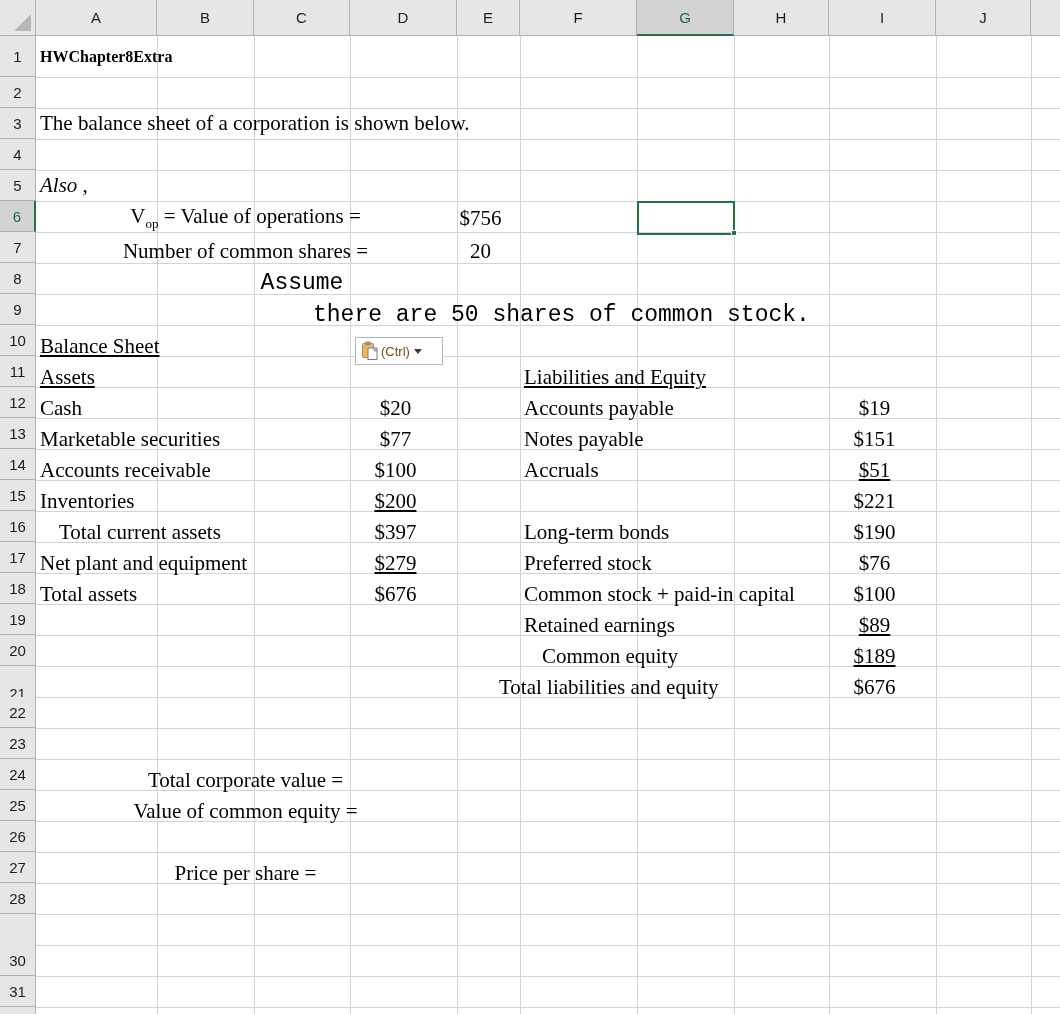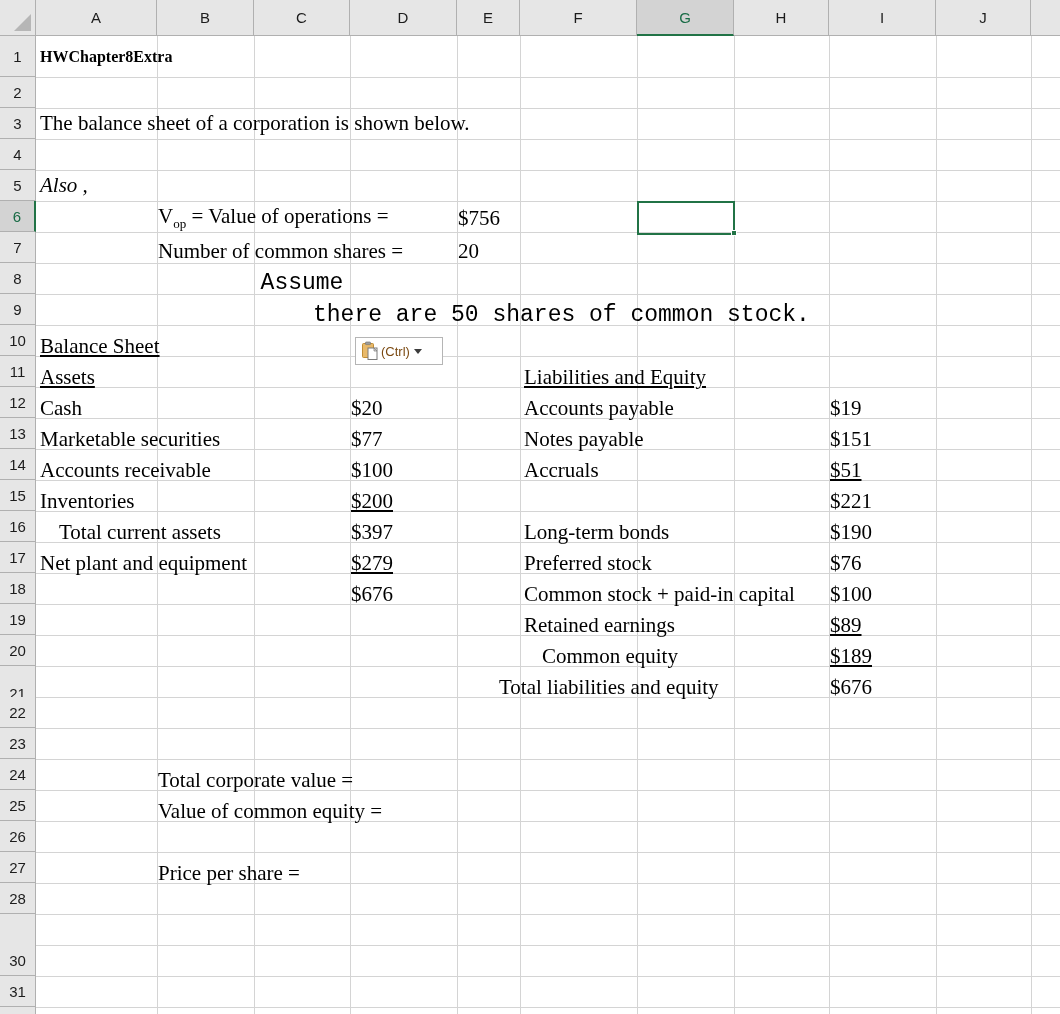--- a/index.html
+++ b/index.html
@@ -99,21 +99,21 @@
     box-sizing: border-box;
     display: flex;
     align-items: center;
     white-space: nowrap;
     font-family: "Liberation Serif", serif;
     font-size: 21px;
     color: #000000;
     overflow: visible;
   }
   .cell.left   { justify-content: flex-start; padding-left: 3px; }
-  .cell.right  { justify-content: flex-start;   padding-right: 16px; }
+  .cell.right  { justify-content: center;   padding-right: 16px; }
   .cell.center { justify-content: center; }
   .cell .txt { display: inline-block; }
   .cell.u .txt { text-decoration: underline; text-underline-offset: 2px; }
   .cell.bold { font-weight: bold; font-size: 16px; }
   .cell.mono { font-family: "Liberation Mono", monospace; font-size: 23px; }
 
   
   .selbox {
     position: absolute;
     border: 2px solid #217346;
@@ -367,20 +367,23 @@
   <div class="cell right u" style="left:351px; top:548px; width:105px; height:31px;">
     <span class="txt">$279</span>
   </div>
   <div class="cell left" style="left:521px; top:548px; width:300px; height:31px;">
     <span class="txt">Preferred stock</span>
   </div>
   <div class="cell right" style="left:830px; top:548px; width:105px; height:31px;">
     <span class="txt">$76</span>
   </div>
 
+  <div class="cell left" style="left:37px; top:579px; width:240px; height:31px;">
+    <span class="txt">Total assets</span>
+  </div>
   <div class="cell right" style="left:351px; top:579px; width:105px; height:31px;">
     <span class="txt">$676</span>
   </div>
   <div class="cell left" style="left:521px; top:579px; width:310px; height:31px; overflow:hidden;">
     <span class="txt">Common stock + paid-in capital</span>
   </div>
   <div class="cell right" style="left:830px; top:579px; width:105px; height:31px;">
     <span class="txt">$100</span>
   </div>
 

